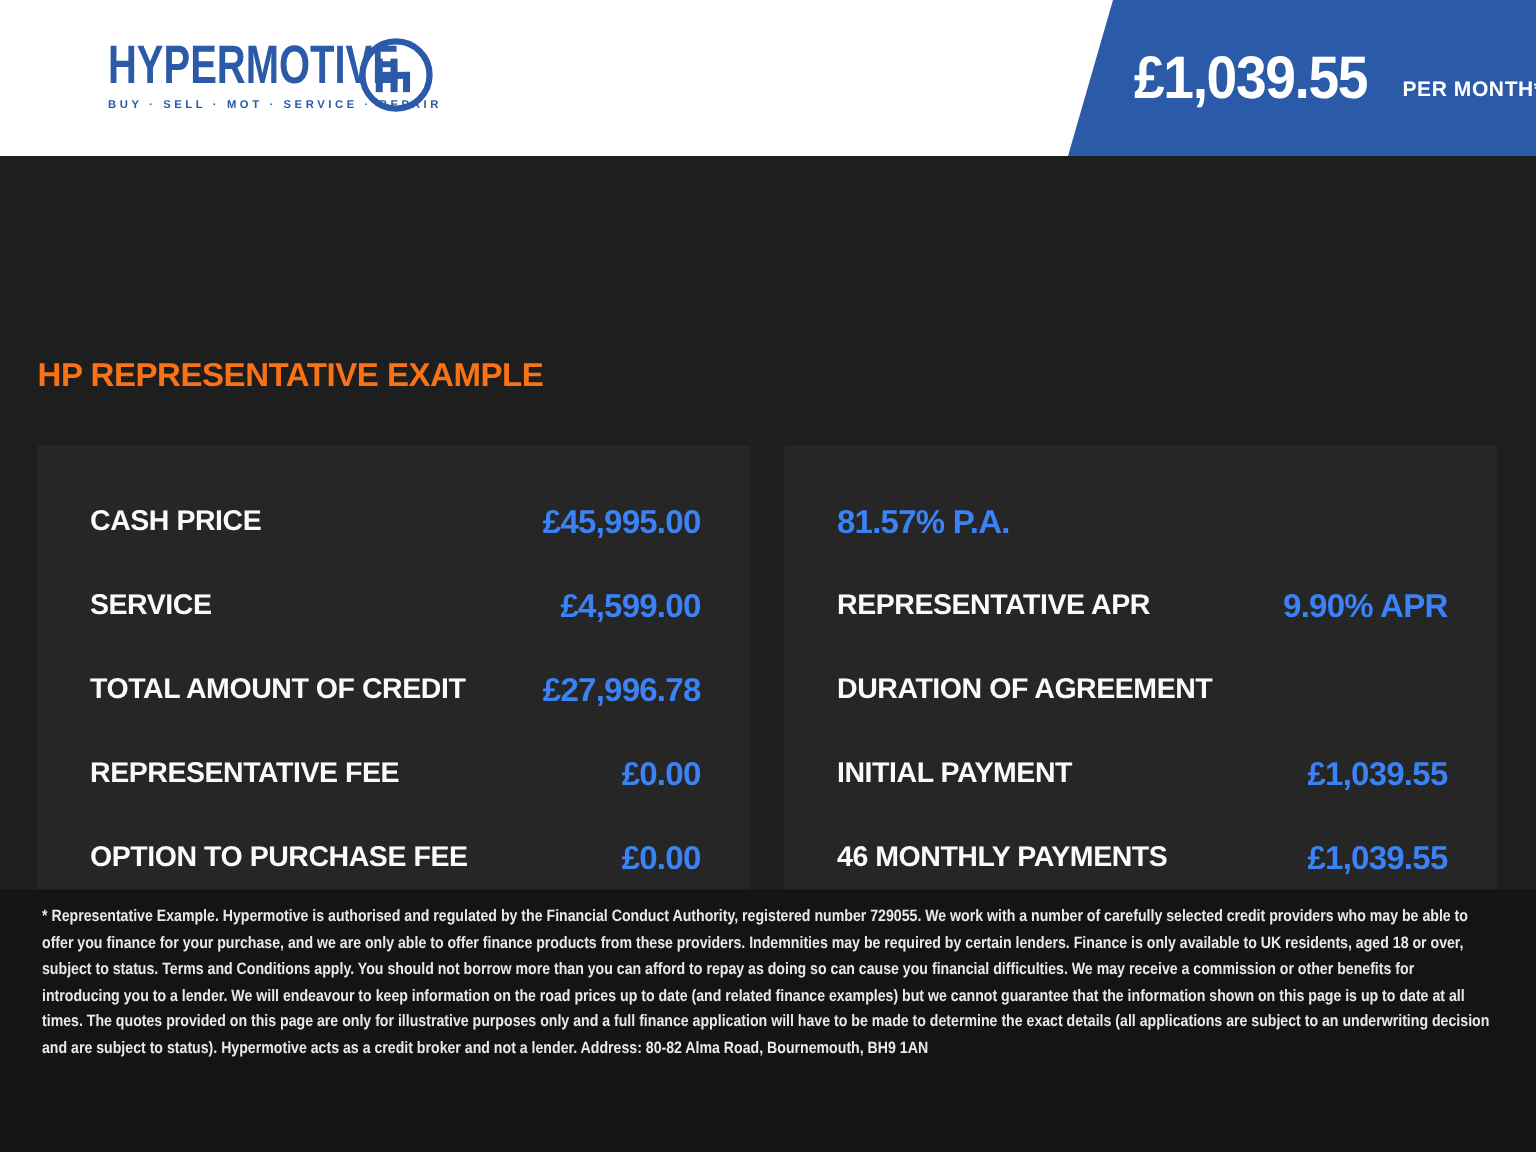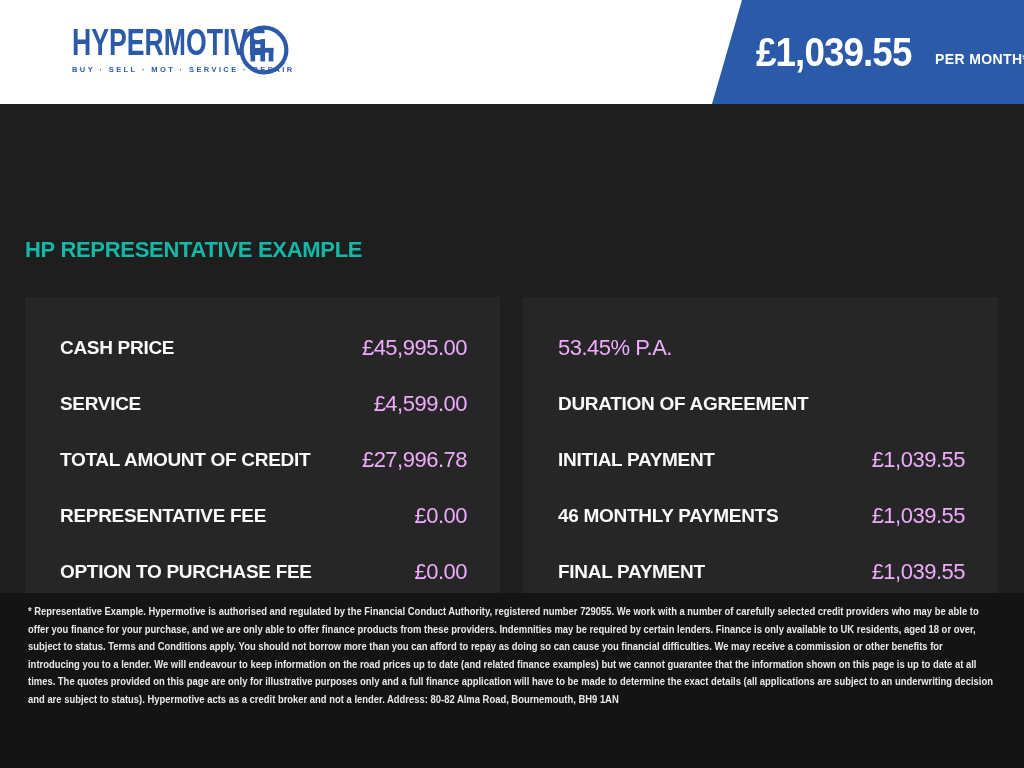--- a/index.html
+++ b/index.html
@@ -56,21 +56,21 @@
   }
 
   
   .main {
     position: absolute; left: 0; top: 104px;
     width: 1024px; height: 489px;
     background: #1e1e1e;
   }
   .page-title {
     position: absolute; left: 25px; top: 133px;
-    font-size: 22px; font-weight: 700; color: #14b8a6;
+    font-size: 22px; font-weight: 700; color: #f97316;
     letter-spacing: -0.3px; white-space: nowrap;
   }
   .panels {
     position: absolute; left: 25px; top: 193px;
     display: flex; gap: 23px;
   }
   .panel {
     width: 475px; height: 375px;
     background: #262626;
     padding: 23px 33px 0 35px;
@@ -78,21 +78,21 @@
   }
   .finance-row {
     height: 56px;
     display: flex; align-items: center; justify-content: space-between;
   }
   .finance-label {
     font-size: 19px; font-weight: 700; color: #fafafa;
     letter-spacing: -0.3px; white-space: nowrap;
   }
   .finance-value {
-    font-size: 22px; font-weight: 400; color: #f0abfc;
+    font-size: 22px; font-weight: 700; color: #3b82f6;
     letter-spacing: -0.5px; white-space: nowrap;
   }
 
   
   .disclaimer {
     position: absolute; left: 0; top: 593px;
     width: 1024px; height: 226px;
     background: #141414;
     padding: 10px 28px 0 28px;
   }
@@ -146,21 +146,25 @@
         <span class="finance-value">£0.00</span>
       </div>
       <div class="finance-row">
         <span class="finance-label">OPTION TO PURCHASE FEE</span>
         <span class="finance-value">£0.00</span>
       </div>
     </div>
 
     <div class="panel">
       <div class="finance-row">
-        <span class="finance-value">53.45% P.A.</span>
+        <span class="finance-value">81.57% P.A.</span>
+      </div>
+      <div class="finance-row">
+        <span class="finance-label">REPRESENTATIVE APR</span>
+        <span class="finance-value">9.90% APR</span>
       </div>
       <div class="finance-row">
         <span class="finance-label">DURATION OF AGREEMENT</span>
       </div>
       <div class="finance-row">
         <span class="finance-label">INITIAL PAYMENT</span>
         <span class="finance-value">£1,039.55</span>
       </div>
       <div class="finance-row">
         <span class="finance-label">46 MONTHLY PAYMENTS</span>

